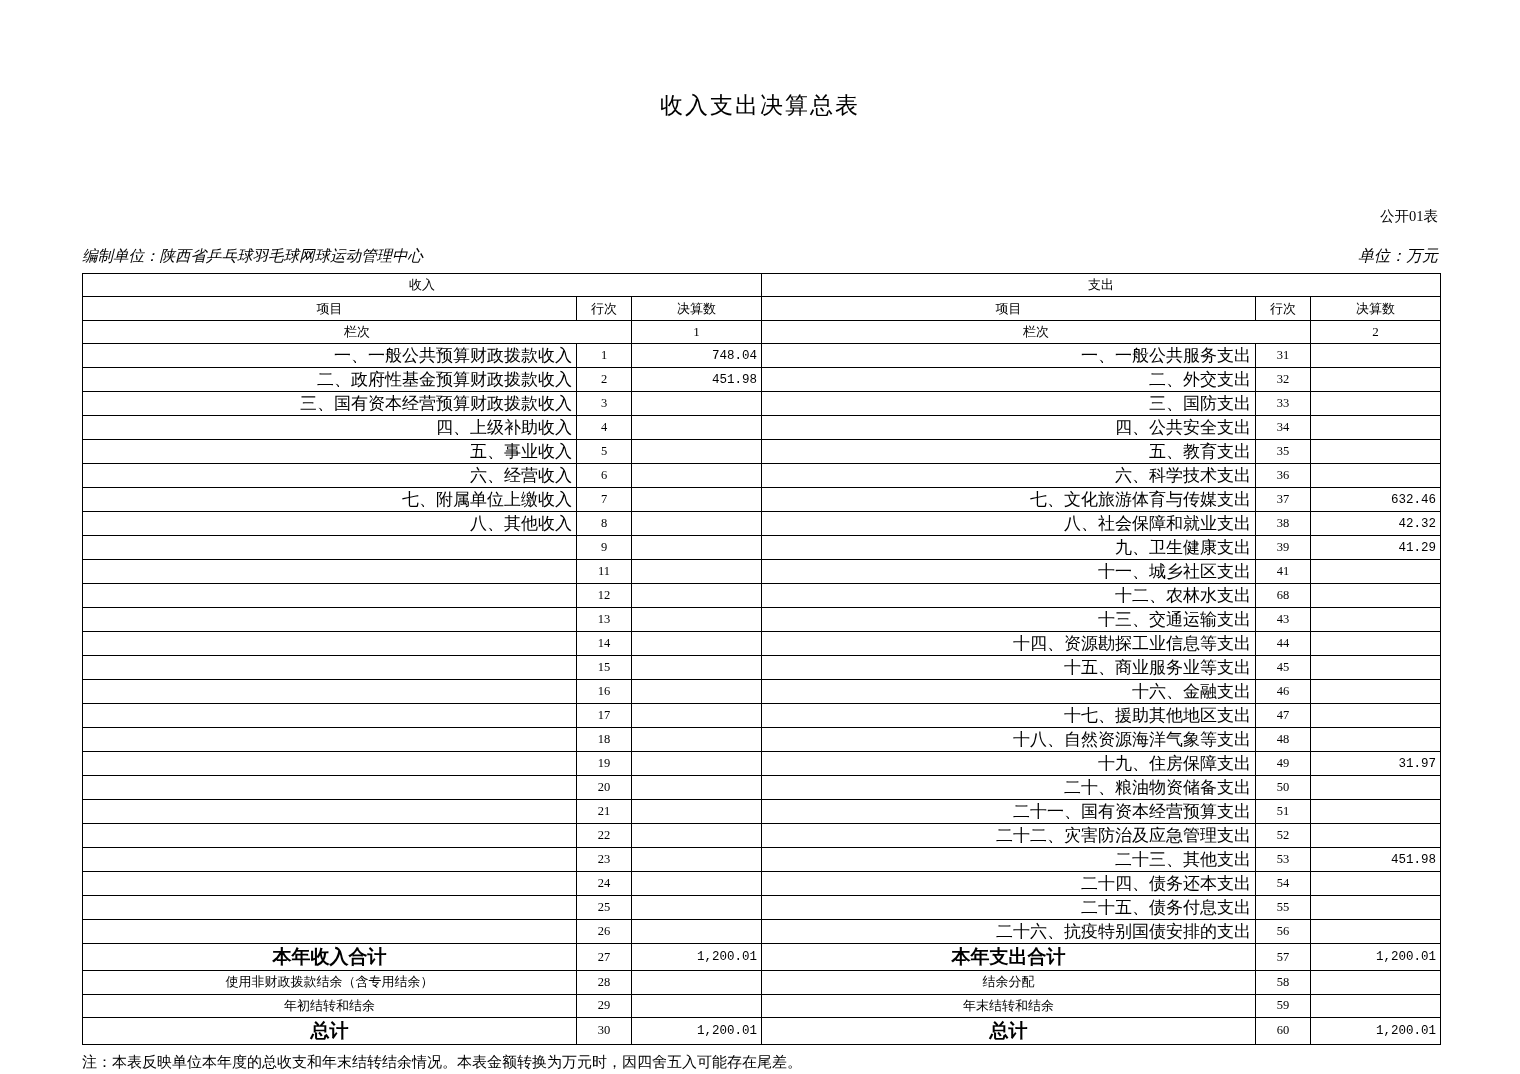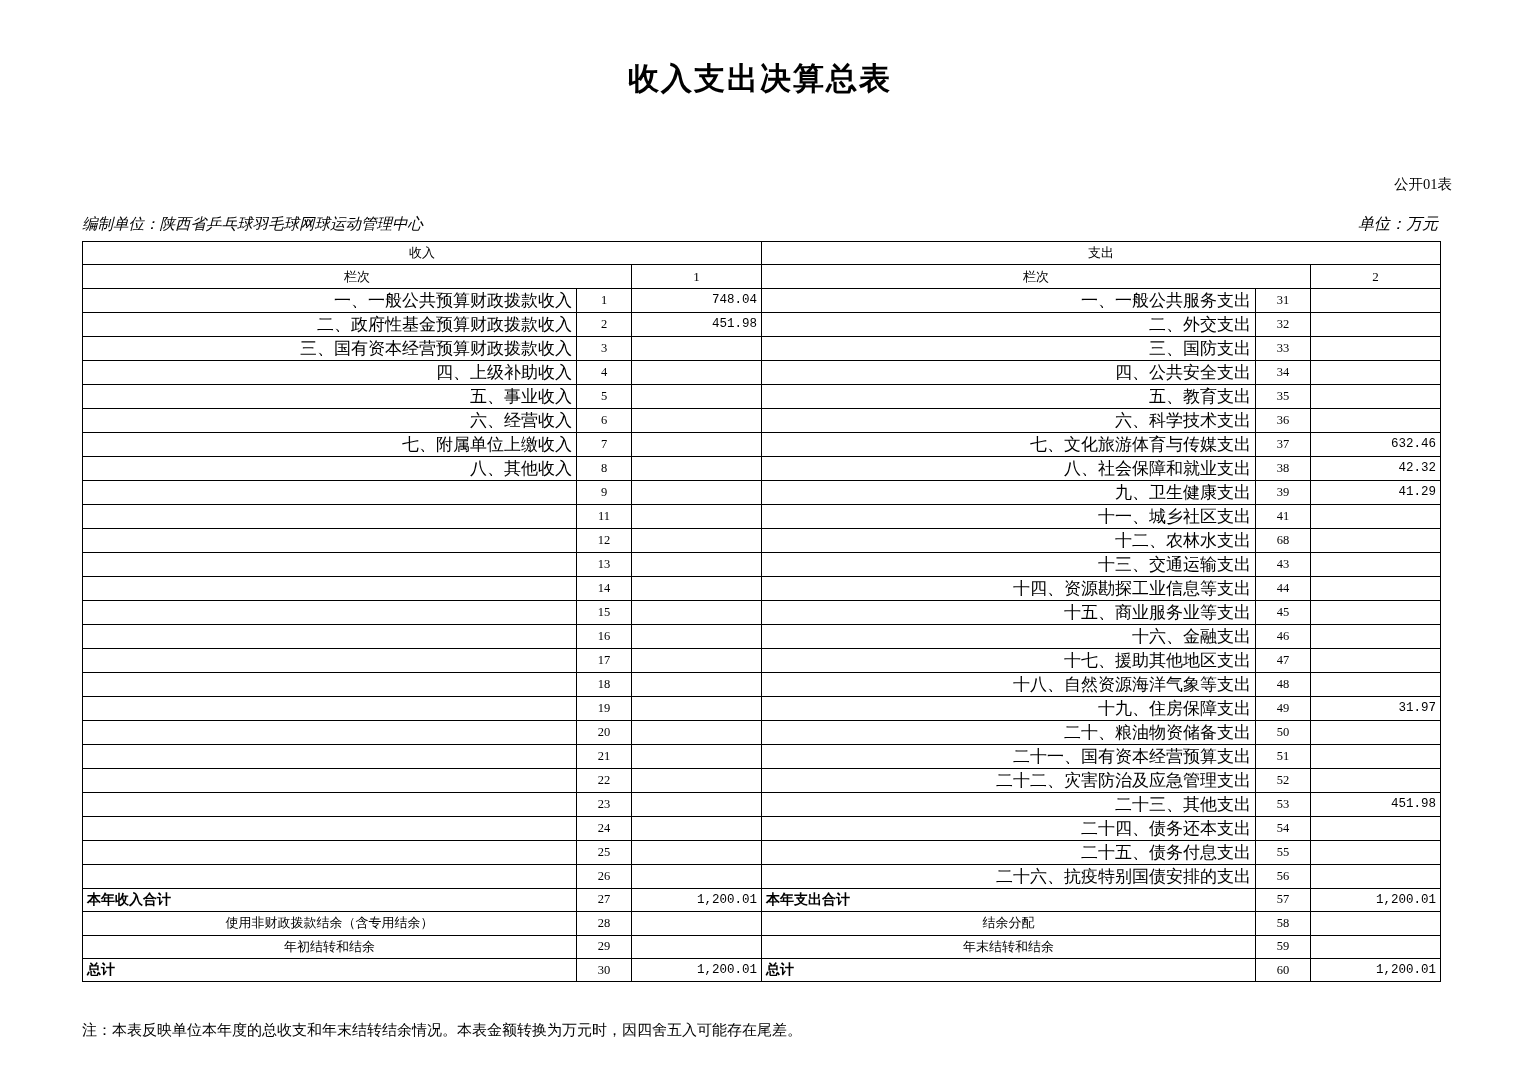--- a/index.html
+++ b/index.html
@@ -16,28 +16,28 @@
     overflow: hidden;
   }
   .page {
     width: 1520px;
     height: 1074px;
     position: relative;
     box-sizing: border-box;
   }
   .doc-title {
     text-align: center;
-    font-size: 31px;
-    font-weight: bold;
+    font-size: 23px;
+    font-weight: normal;
     letter-spacing: 2px;
-    margin-top: 58px;
+    margin-top: 90px;
   }
   .form-code {
     position: absolute;
-    right: 68px;
+    right: 82px;
     top: 117px;
     font-size: 14.5px;
   }
   .meta-row {
     position: absolute;
     left: 82px;
     right: 82px;
     top: 156px;
     display: flex;
     justify-content: space-between;
@@ -67,21 +67,21 @@
     vertical-align: middle;
     white-space: nowrap;
     overflow: hidden;
   }
   .c-item { width: 494px; }
   .c-line { width: 55px; text-align: center; }
   .c-num  { width: 130px; text-align: right; font-family: "Liberation Mono", "DejaVu Sans Mono", monospace; font-size: 12.5px; padding-right: 8px; }
   .hdr-group { text-align: center; font-size: 13px; }
   .hdr-cell { text-align: center; font-size: 13px; }
   .lbl { text-align: right; padding-left: 14px; font-size: 17px; }
-  .total-lbl { text-align: left; font-weight: bold; font-size: 14px; }
+  .total-lbl { text-align: center; font-weight: bold; font-size: 19px; }
   .sub-lbl { text-align: center; padding-left: 14px; font-size: 13px; }
   .note {
     position: absolute;
     left: 82px;
     top: 963px;
     font-size: 15px;
   }
 </style>
 </head>
 <body>
@@ -105,20 +105,28 @@
       <col class="c-item">
         <col class="c-line">
         <col class="c-num">
     </colgroup>
     <tbody id="table-body">
       <tr>
         <td class="hdr-group" colspan="3">收入</td>
         <td class="hdr-group" colspan="3">支出</td>
       </tr>
       <tr>
+        <td class="hdr-cell">项目</td>
+        <td class="hdr-cell">行次</td>
+        <td class="hdr-cell" style="text-align:center">决算数</td>
+        <td class="hdr-cell">项目</td>
+        <td class="hdr-cell">行次</td>
+        <td class="hdr-cell" style="text-align:center">决算数</td>
+      </tr>
+      <tr>
         <td class="hdr-cell" colspan="2">栏次</td>
         <td class="hdr-cell" style="text-align:center">1</td>
         <td class="hdr-cell" colspan="2">栏次</td>
         <td class="hdr-cell" style="text-align:center">2</td>
       </tr>
     <tr>
           <td class="lbl">一、一般公共预算财政拨款收入</td>
           <td class="c-line">1</td>
           <td class="c-num">748.04</td>
           <td class="lbl">一、一般公共服务支出</td>

